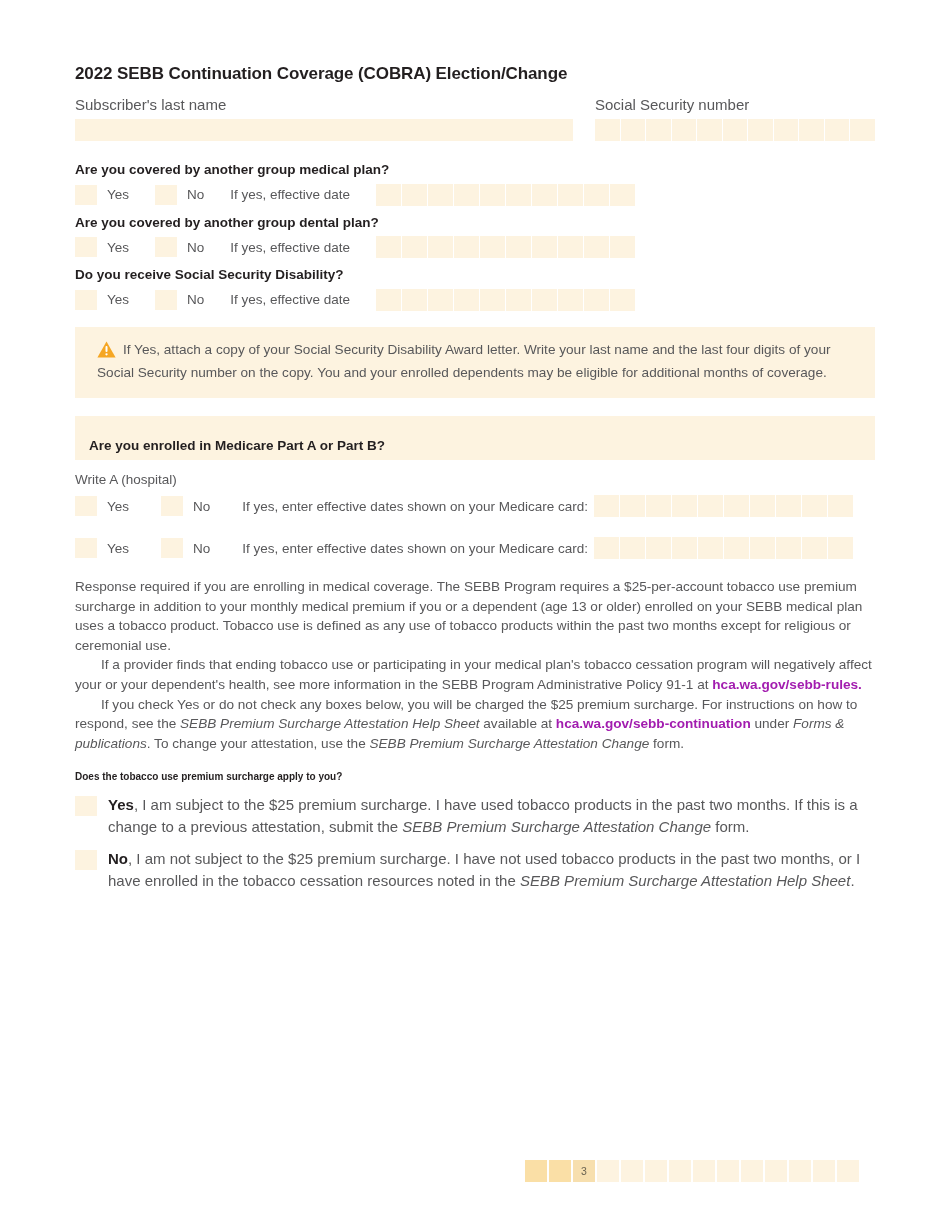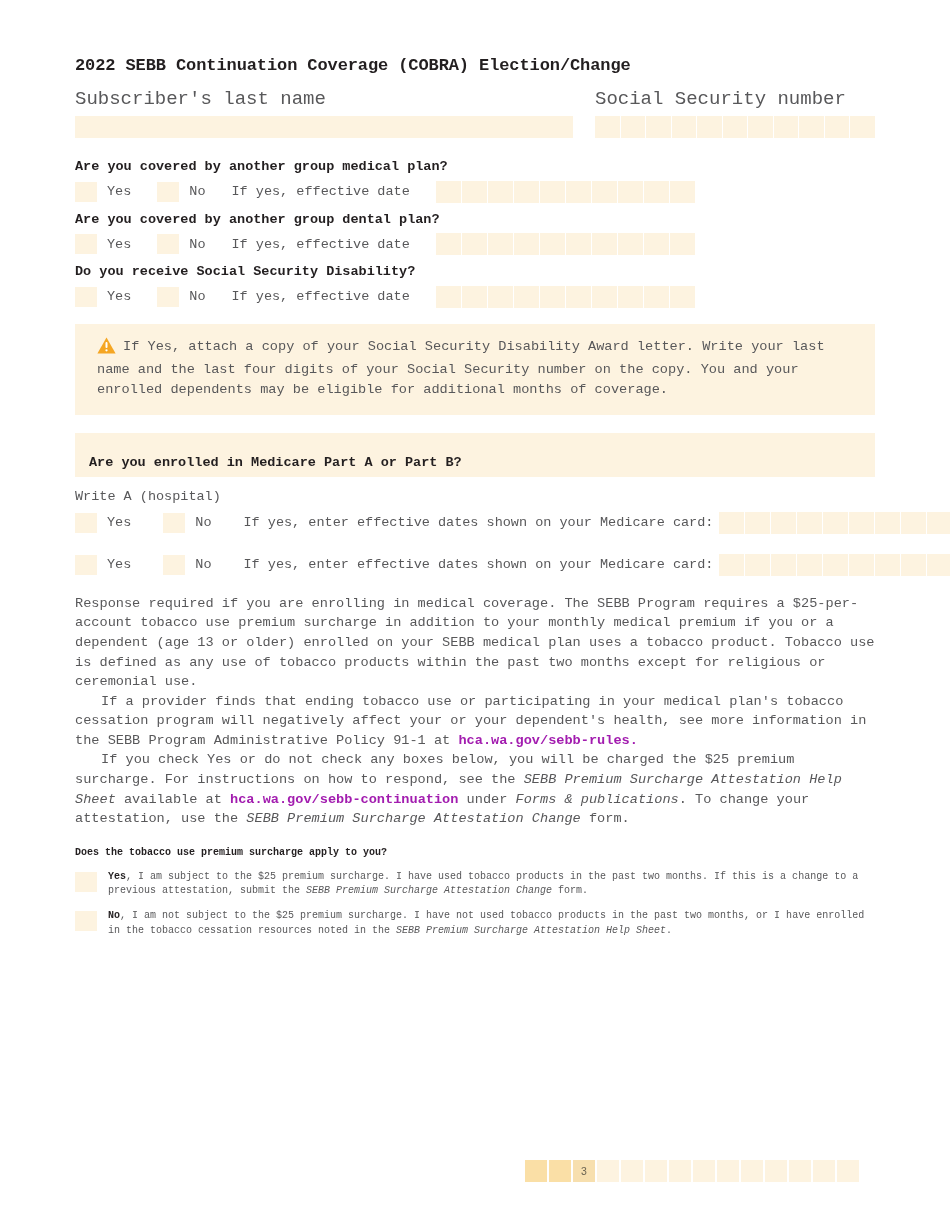--- a/index.html
+++ b/index.html
@@ -19,23 +19,22 @@
   .page {
     position: absolute;
     left: 0; top: 0;
     width: 950px;
     height: 1230px;
   }
 
   .content {
     position: absolute;
     left: 75px;
-    top: 56px;
+    top: 64px;
     width: 800px;
-    font-family: Liberation Mono, monospace;
   }
 
   
   .form-title {
     font-size: 17px;
     font-weight: bold;
     color: #231f20;
     letter-spacing: -0.1px;
     margin: 0 0 12px 0;
     line-height: 1.2;
@@ -45,21 +44,21 @@
   .idrow {
     display: flex;
     align-items: flex-start;
     gap: 22px;
     margin-bottom: 20px;
   }
   .idcol-name { width: 500px; }
   .idcol-ssn  { width: 280px; }
 
   .field-label {
-    font-size: 19px;
+    font-size: 15px;
     color: #58585a;
     margin-bottom: 4px;
     line-height: 1.25;
   }
 
   .long-input {
     height: 22px;
     background: #fdf3e0;
     width: 100%;
   }
@@ -183,21 +182,21 @@
   .attest {
     display: flex;
     align-items: flex-start;
     margin-bottom: 11px;
   }
   .attest .chk {
     margin-top: 2px;
     margin-right: 11px;
   }
   .attest-text {
-    font-size: 10px;
+    font-size: 15px;
     color: #58585a;
     line-height: 1.44;
     flex: 1;
   }
   .attest-text b { color: #231f20; }
 
   
   .footer-strip {
     position: absolute;
     left: 525px;

